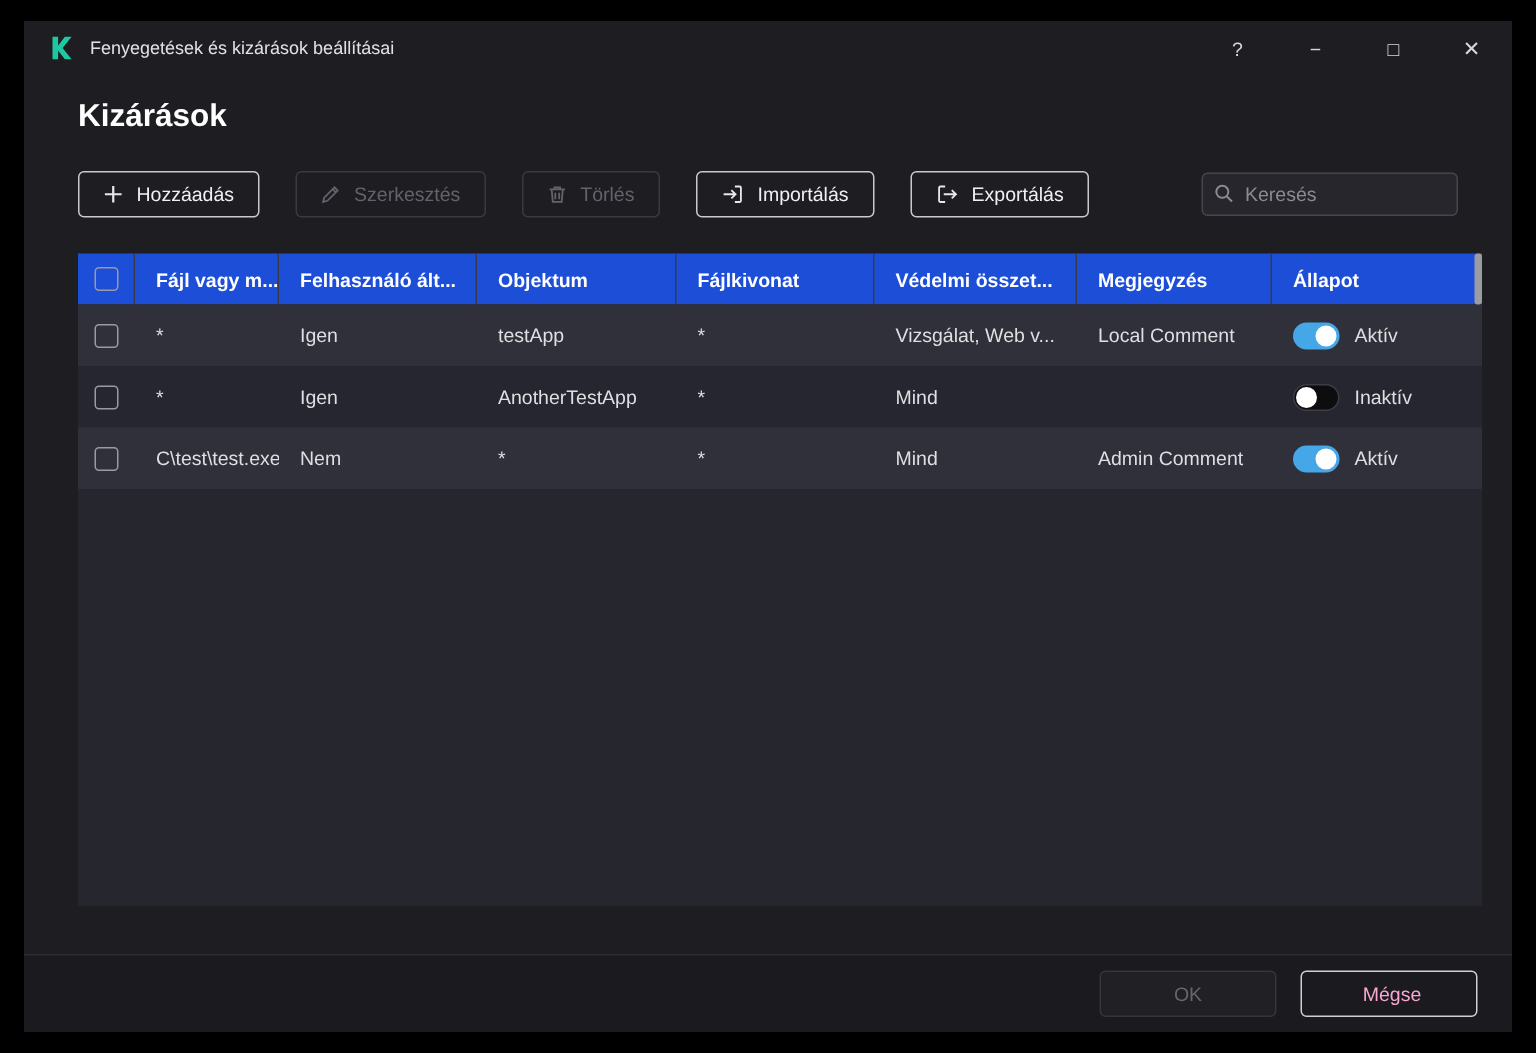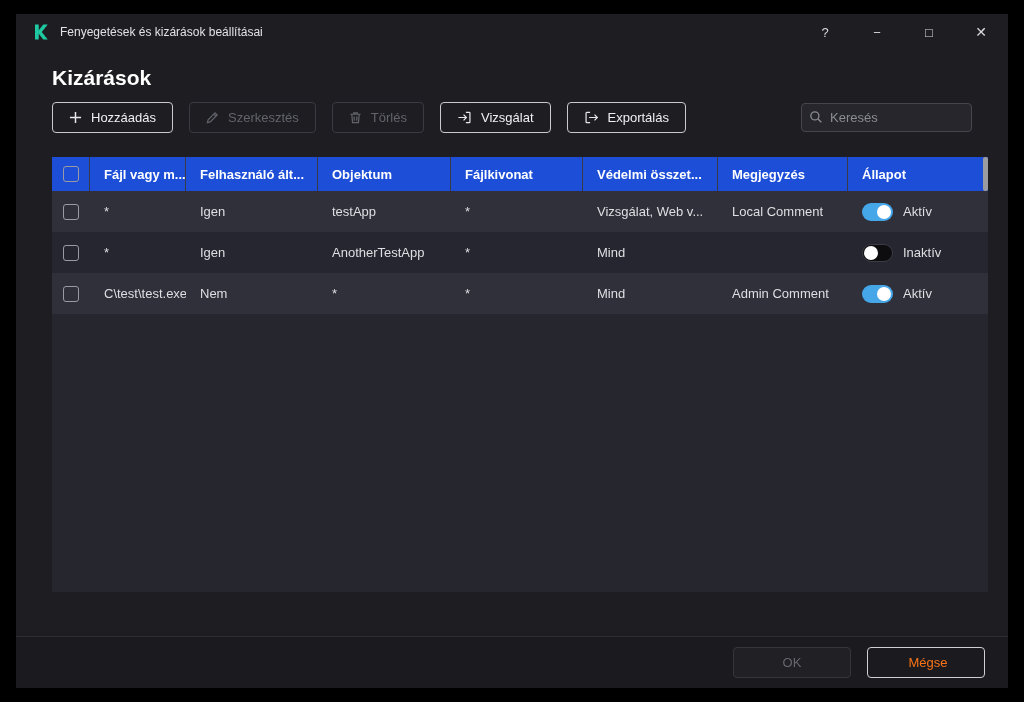--- a/index.html
+++ b/index.html
@@ -16,21 +16,21 @@
   .win-title { font-size:12px; color:#e2e2e6; }
   .win-controls { margin-left:auto; display:flex; align-items:center; gap:30px; }
   .win-btn { width:22px; height:22px; display:flex; align-items:center; justify-content:center;
              color:#d8d8dc; font-size:13px; cursor:default; }
   .win-btn.close { font-size:14px; }
 
   
   .content { flex:1 1 auto; padding:0 36px; display:flex; flex-direction:column; }
   .page-title { margin-top:16px; font-size:21px; font-weight:bold; color:#ffffff; }
 
-  .toolbar { margin-top:12px; display:flex; align-items:center; gap:16px; }
+  .toolbar { margin-top:24px; display:flex; align-items:center; gap:24px; }
   .btn {
     height:31px; padding:0 16px; display:inline-flex; align-items:center; gap:9px;
     background:transparent; border:1px solid #c9c9cf; border-radius:4px;
     color:#f0f0f3; font-size:13px; font-family:inherit; cursor:pointer; white-space:nowrap;
   }
   .btn .ic { display:inline-flex; align-items:center; }
   .btn.disabled { border-color:#3a3a42; color:#63636c; cursor:default; }
   .btn.disabled svg { stroke:#63636c; }
   .btn svg { stroke:#e8e8ec; }
 
@@ -71,21 +71,21 @@
   .toggle.off .knob { left:1px; top:1px; }
 
   .scroll-track { position:absolute; right:0; top:0; bottom:0; width:5px; }
   .scroll-thumb { position:absolute; right:0; top:0; width:5px; height:34px; background:#9b9ba2; border-radius:2px; }
 
   
   .footer { flex:0 0 auto; height:52px; border-top:1px solid #2c2c33; background:#1a1a1f;
             display:flex; align-items:center; justify-content:flex-end; gap:16px; padding:0 23px; }
   .footer .btn { min-width:118px; justify-content:center; }
   .footer .btn.ok { background:#202025; border-color:#35353c; color:#66666e; }
-  .footer .btn.cancel { border-color:#cfcfd5; color:#f97316;padding-left:20px; }
+  .footer .btn.cancel { border-color:#cfcfd5; color:#f9a8d4;padding-left:20px; }
 
   svg { display:block; }
 </style>
 </head>
 <body>
 
 <div class="window">
 
   <div class="titlebar">
     <span class="logo">
@@ -136,21 +136,21 @@
         <span>Törlés</span>
       </button>
 
       <button class="btn">
         <span class="ic">
           <svg viewBox="0 0 16 16" width="15" height="15" fill="none" stroke-width="1.3">
               <path d="M9.5 2.5h3.5a0.8 0.8 0 0 1 .8.8v9.4a0.8 0.8 0 0 1-.8.8H9.5"></path>
               <path d="M1.5 8h8.5M7 5l3 3-3 3"></path>
             </svg>
         </span>
-        <span>Vizsgálat</span>
+        <span>Importálás</span>
       </button>
 
       <button class="btn">
         <span class="ic">
           <svg viewBox="0 0 16 16" width="15" height="15" fill="none" stroke-width="1.3">
               <path d="M6.5 2.5H3a0.8 0.8 0 0 0-.8.8v9.4a0.8 0.8 0 0 0 .8.8h3.5"></path>
               <path d="M5.5 8H14M11.2 5l3 3-3 3"></path>
             </svg>
         </span>
         <span>Exportálás</span>

